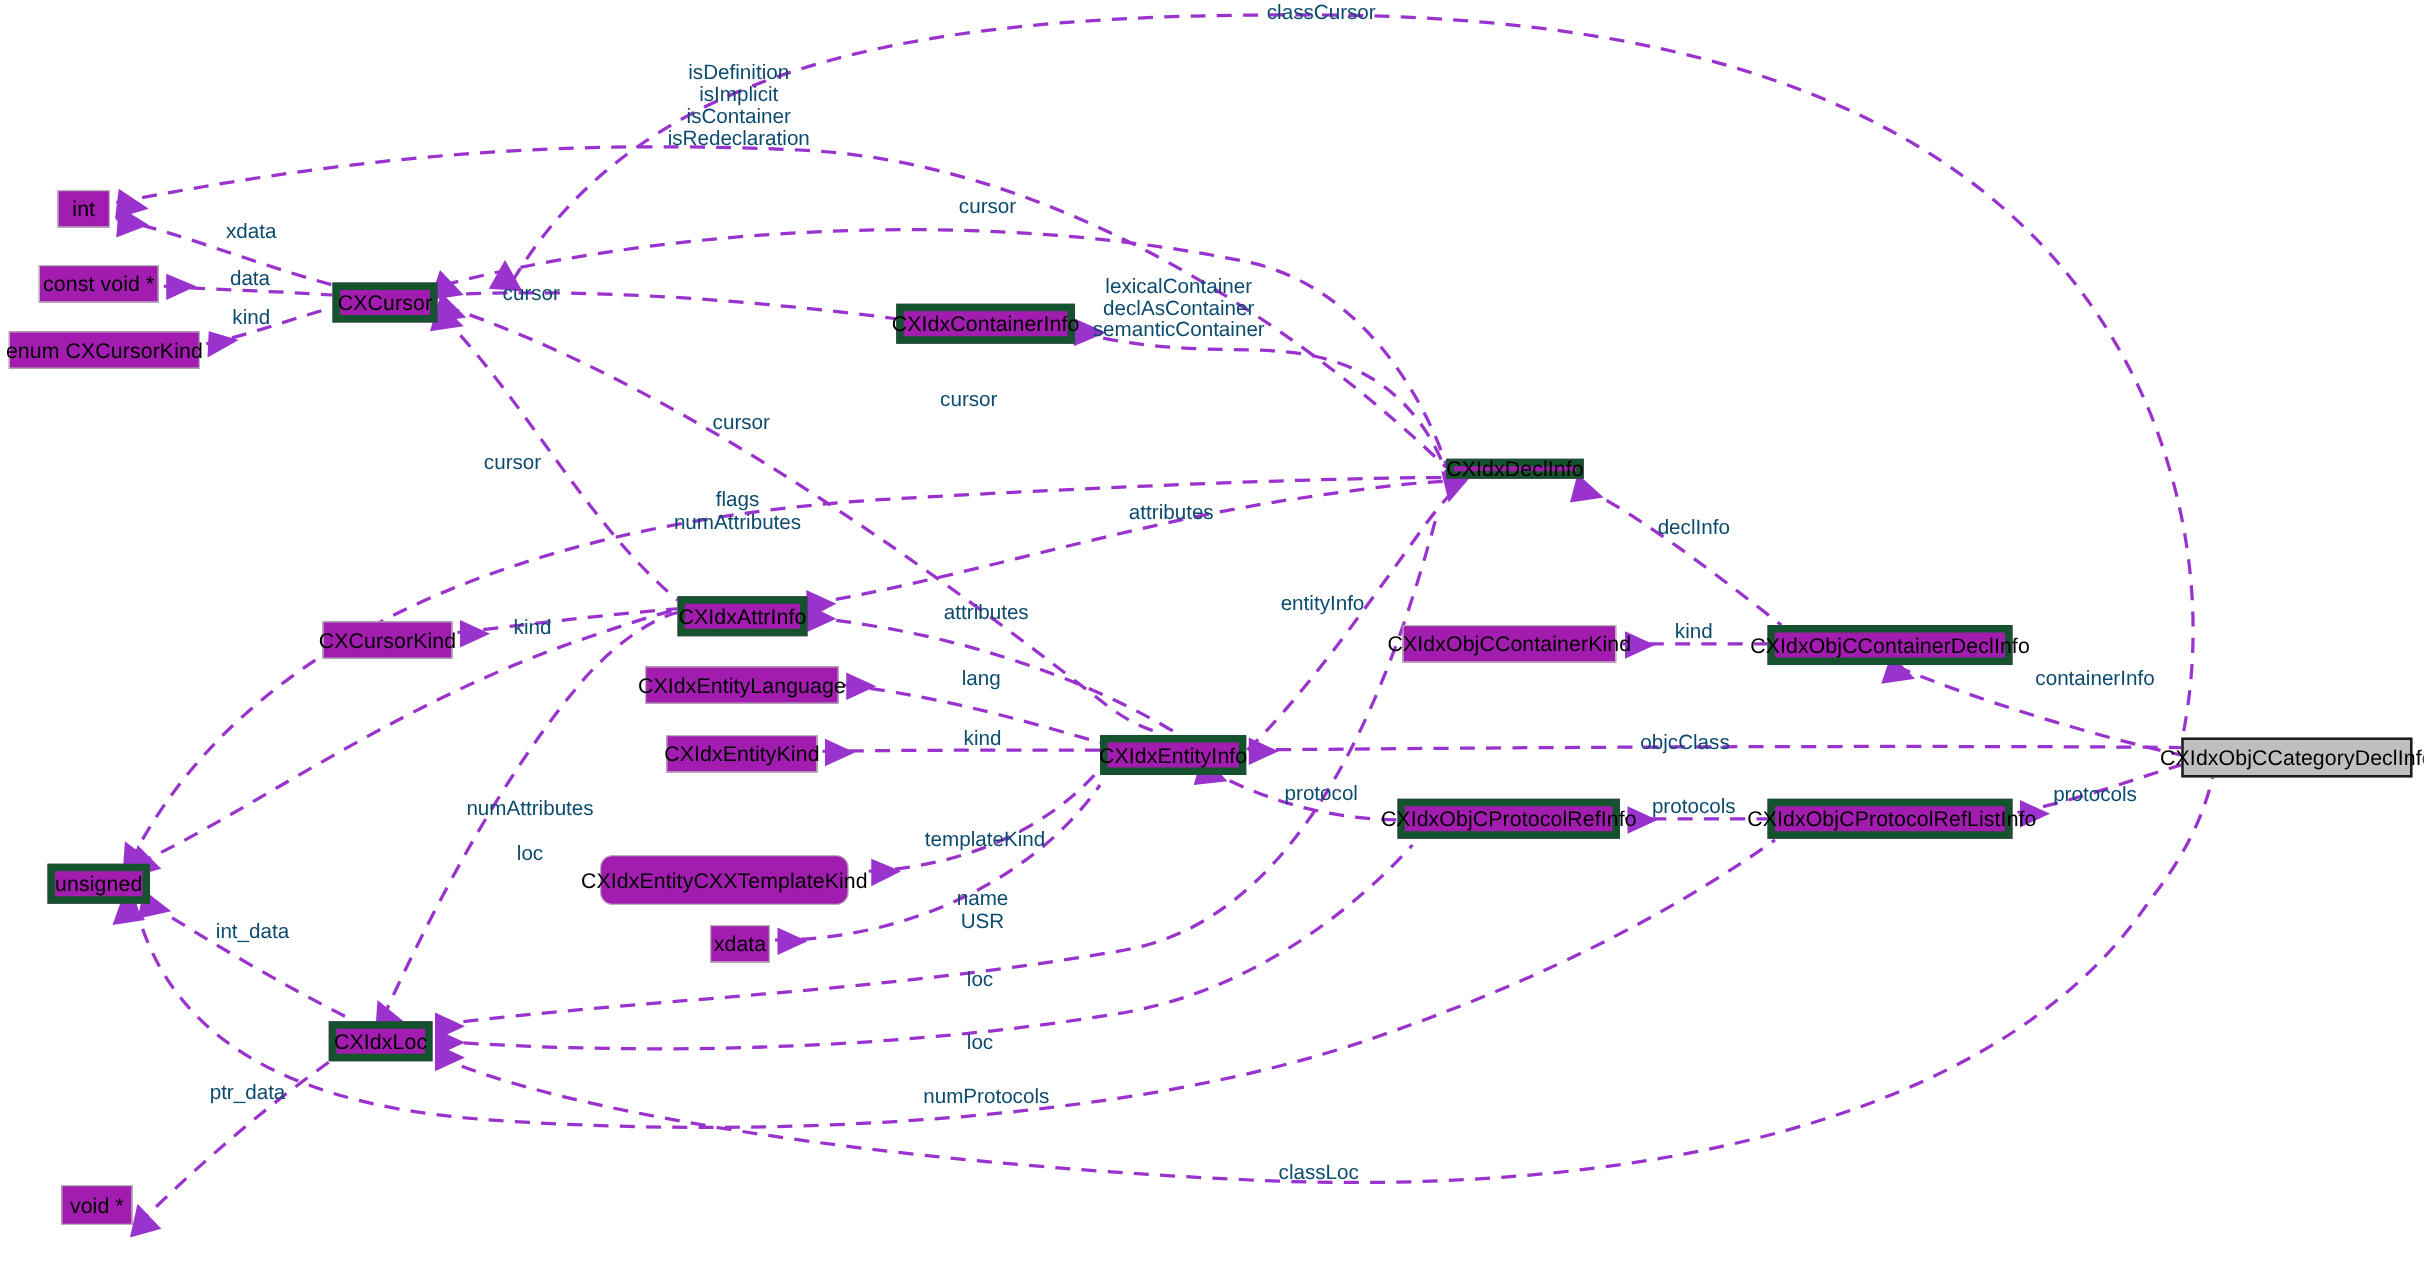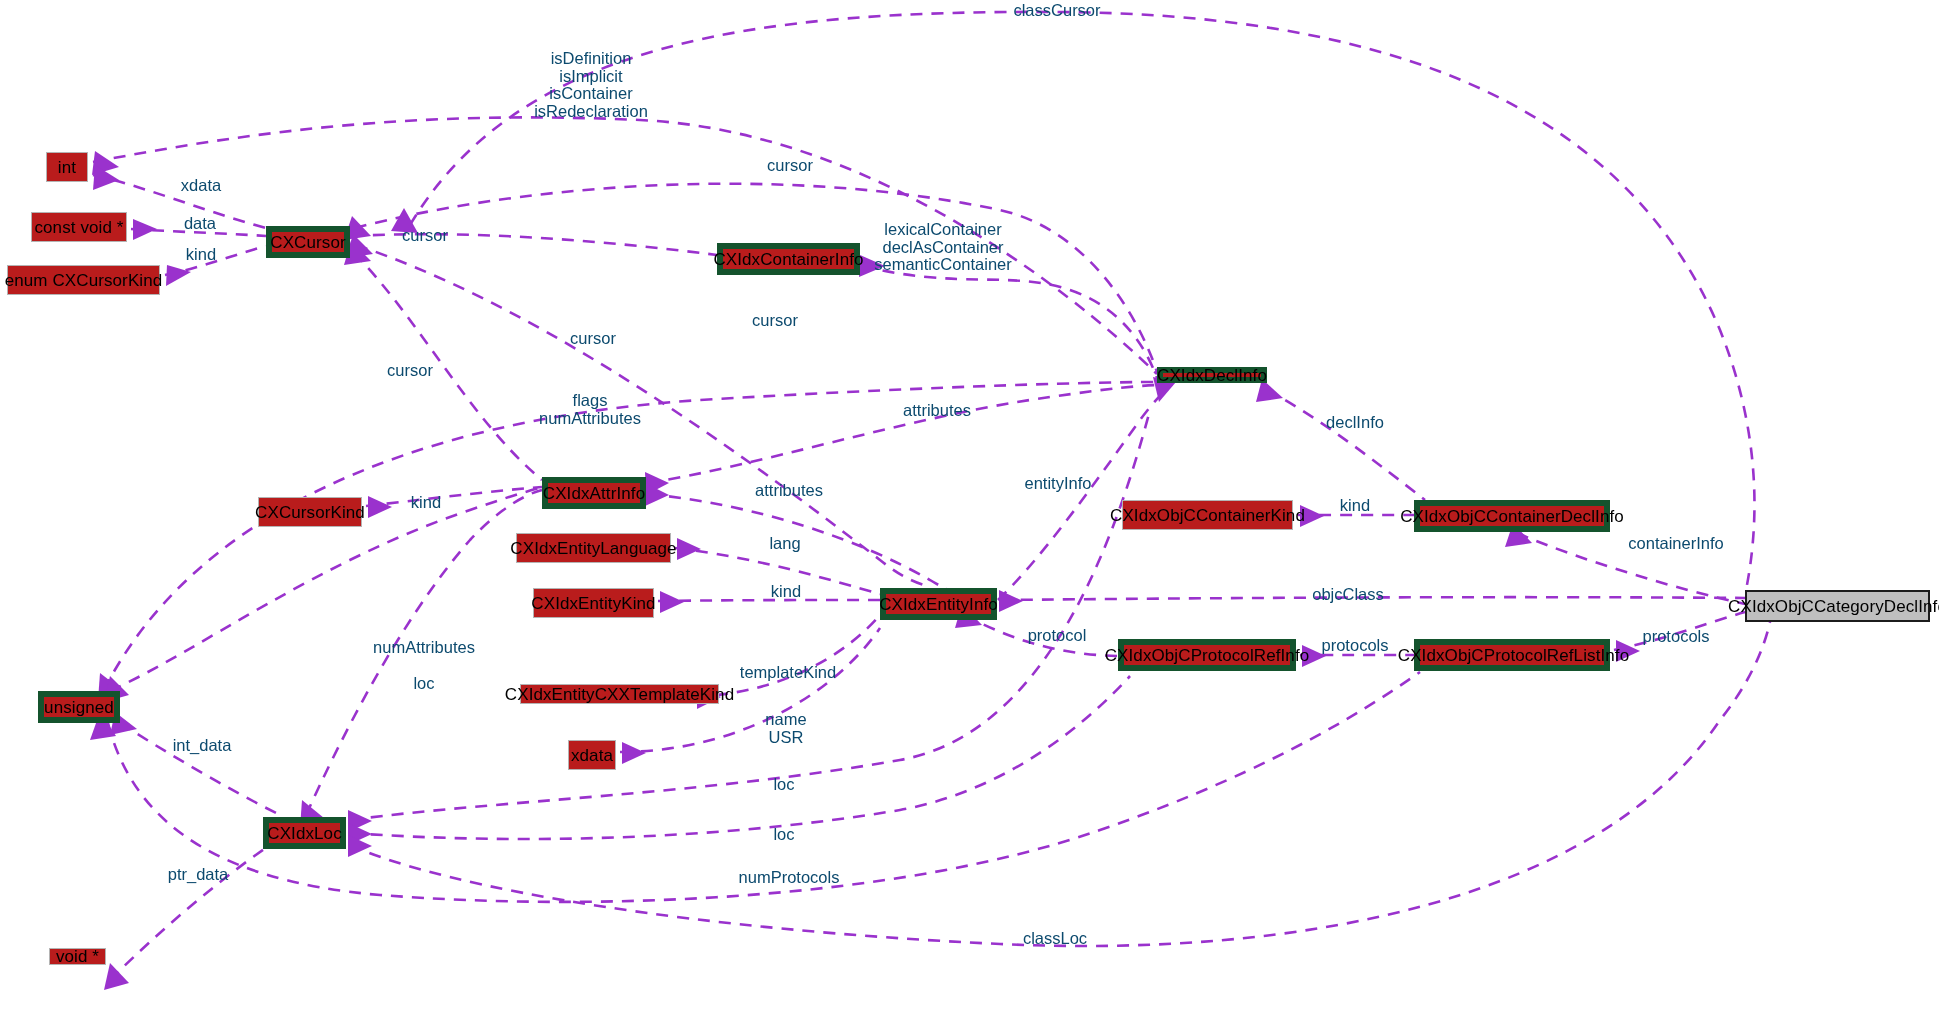--- a/index.html
+++ b/index.html
@@ -36,21 +36,21 @@
     fill: #9a32cd;
     stroke: none;
   }
   .node {
     position: absolute;
     box-sizing: border-box;
     display: flex;
     align-items: center;
     justify-content: center;
     white-space: nowrap;
-    background: #b91c1c;
+    background: #a21caf;
     color: #000000;
     font-size: 17px;
     line-height: 1;
     letter-spacing: 0.1px;
     padding: 0 9px;
   }
   .node.solid {
     border: 6px solid #14532d;
   }
   .node.plain {
@@ -191,25 +191,25 @@
   <div class="node plain" style="left:258px; top:497px; width:104px; height:30px;">CXCursorKind</div>
   <div class="node solid" style="left:542px; top:477px; width:104px; height:32px;">CXIdxAttrInfo</div>
   <div class="node plain" style="left:516px; top:533px; width:155px; height:30px;">CXIdxEntityLanguage</div>
   <div class="node plain" style="left:533px; top:588px; width:121px; height:30px;">CXIdxEntityKind</div>
   <div class="node solid" style="left:880px; top:588px; width:117px; height:32px;">CXIdxEntityInfo</div>
   <div class="node plain" style="left:1122px;top:500px; width:171px; height:30px;">CXIdxObjCContainerKind</div>
   <div class="node solid" style="left:1414px;top:500px; width:196px; height:32px;">CXIdxObjCContainerDeclInfo</div>
   <div class="node solid" style="left:1118px;top:639px; width:178px; height:32px;">CXIdxObjCProtocolRefInfo</div>
   <div class="node solid" style="left:1414px;top:639px; width:196px; height:32px;padding-left:12px;">CXIdxObjCProtocolRefListInfo</div>
   <div class="node highlight" style="left:1745px;top:590px; width:185px; height:32px;">CXIdxObjCCategoryDeclInfo</div>
-  <div class="node plain" style="left:520px; top:684px; width:199px; height:20px;">CXIdxEntityCXXTemplateKind</div>
+  <div class="node plain" style="left:480px; top:684px; width:199px; height:40px;border-radius:10px;">CXIdxEntityCXXTemplateKind</div>
   <div class="node plain" style="left:568px; top:740px; width:48px;  height:30px;">xdata</div>
   <div class="node solid" style="left:38px;  top:691px; width:82px;  height:32px;">unsigned</div>
   <div class="node solid" style="left:263px; top:817px; width:83px;  height:32px;">CXIdxLoc</div>
-  <div class="node plain" style="left:49px;  top:948px; width:57px;  height:17px;">void *</div>
+  <div class="node plain" style="left:49px;  top:948px; width:57px;  height:32px;">void *</div>
 
   <div class="edge-label" style="left:1057px; top:2px;">classCursor</div>
   <div class="edge-label" style="left:591px;  top:50px;">isDefinition
 isImplicit
 isContainer
 isRedeclaration</div>
   <div class="edge-label" style="left:201px;  top:177px;">xdata</div>
   <div class="edge-label" style="left:790px;  top:157px;">cursor</div>
   <div class="edge-label" style="left:200px;  top:215px;">data</div>
   <div class="edge-label" style="left:425px;  top:227px;">cursor</div>

